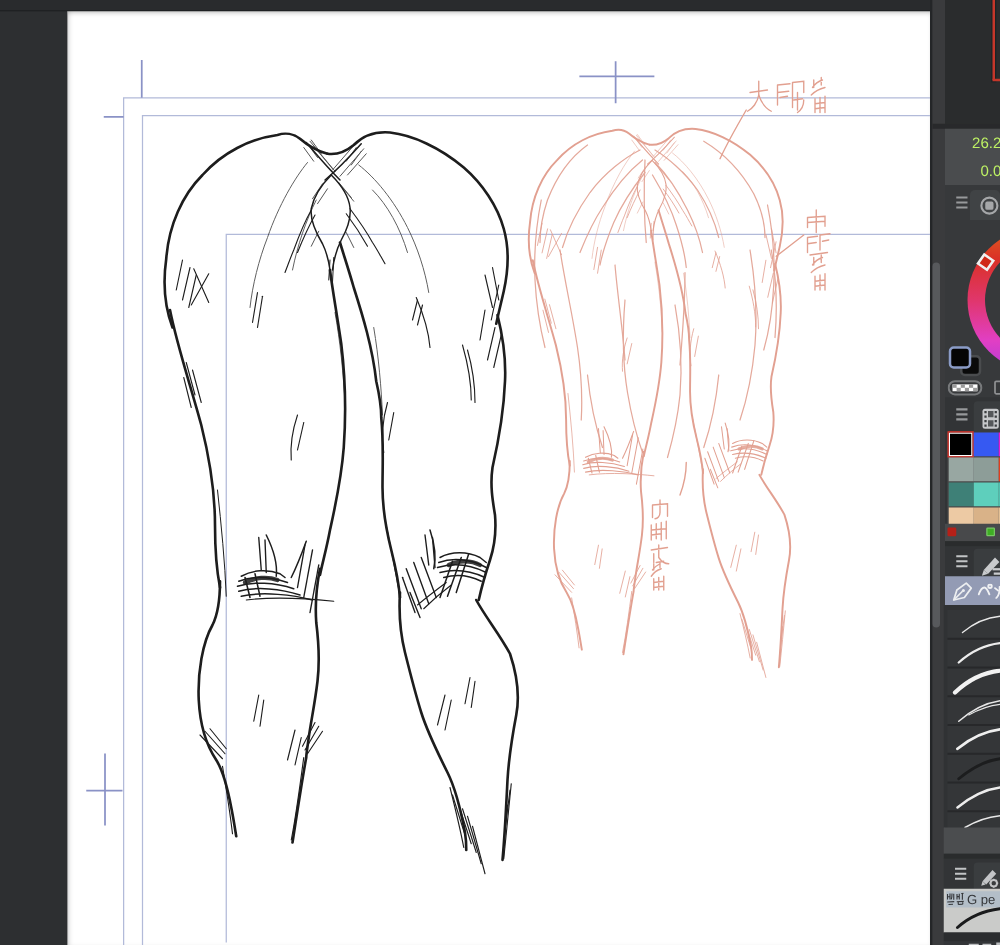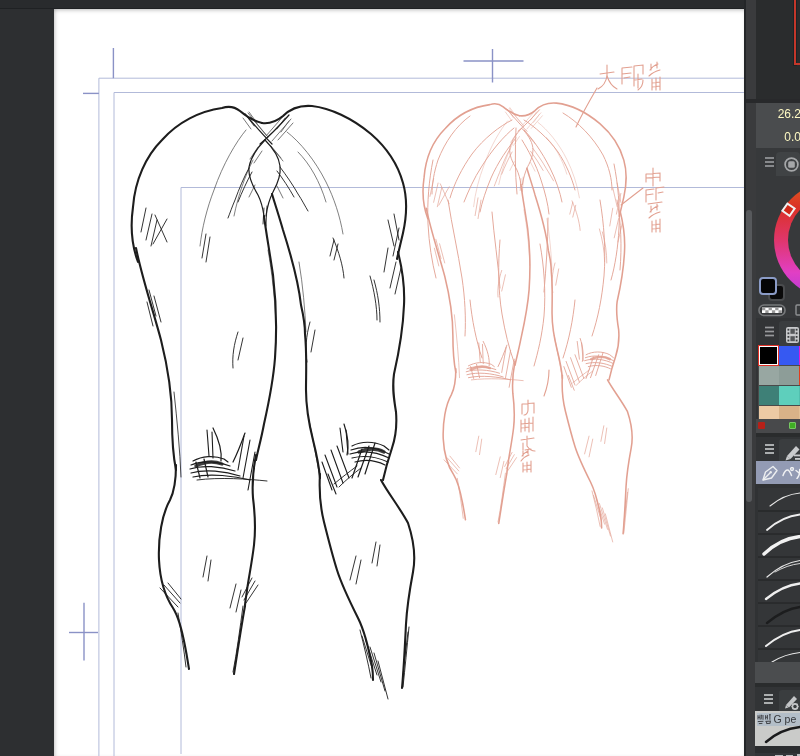--- a/index.html
+++ b/index.html
@@ -266,21 +266,21 @@
 
 <div class="abs" style="left:745.5px;top:210px;width:6px;height:292px;background:#57595c;border-radius:3px;"></div>
 
 <div class="abs" style="left:756px;top:0;width:44px;height:99px;background:#2a2c2d;"></div>
 <div class="abs" style="left:792.5px;top:0;width:4px;height:66px;background:#1d2326;"></div>
 <div class="abs" style="left:793.5px;top:0;width:2px;height:64px;background:#c4372a;"></div>
 <div class="abs" style="left:793.5px;top:62.5px;width:7px;height:2px;background:#c4372a;"></div>
 
 <div class="abs" style="left:746px;top:99px;width:54px;height:4px;background:#28292b;"></div>
 
-<div class="abs" style="left:756px;top:103px;width:44px;height:45px;background:#4a4c4e;color:#fef9c3;font-size:12px;">
+<div class="abs" style="left:756px;top:103px;width:44px;height:45px;background:#4a4c4e;color:#bef264;font-size:12px;">
   <div class="abs" style="right:-1px;top:4px;">26.2</div>
   <div class="abs" style="right:-1px;top:27px;">0.0</div>
 </div>
 
 <div class="abs" style="left:756px;top:148px;width:44px;height:170px;background:#37393b;">
 
   <div class="abs" style="left:20px;top:4px;width:24px;height:24px;background:#404345;border-radius:4px 4px 0 0;"></div>
   <svg class="abs" style="left:6px;top:7px;" width="38" height="18" viewBox="0 0 38 18">
     <g stroke="#97999b" stroke-width="1.7">
       <line x1="3" y1="3" x2="12" y2="3"></line>

